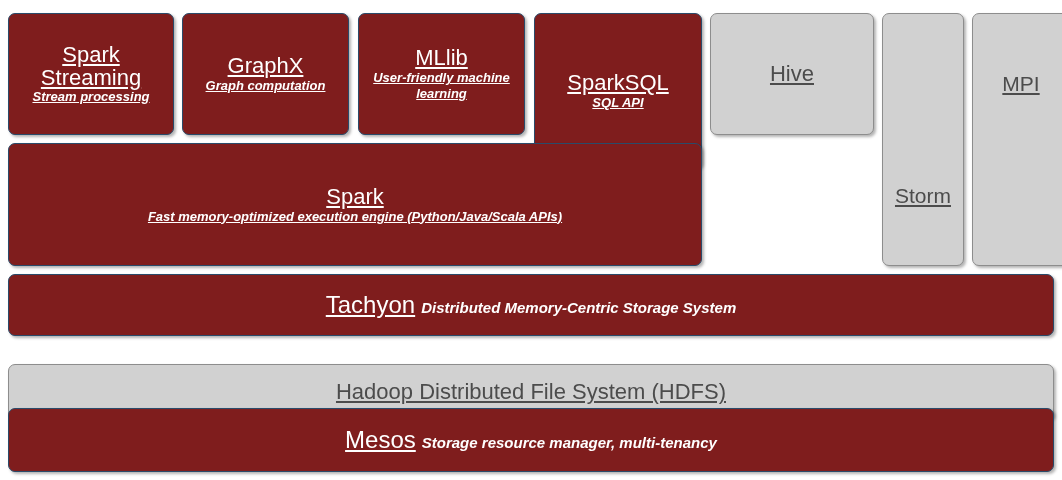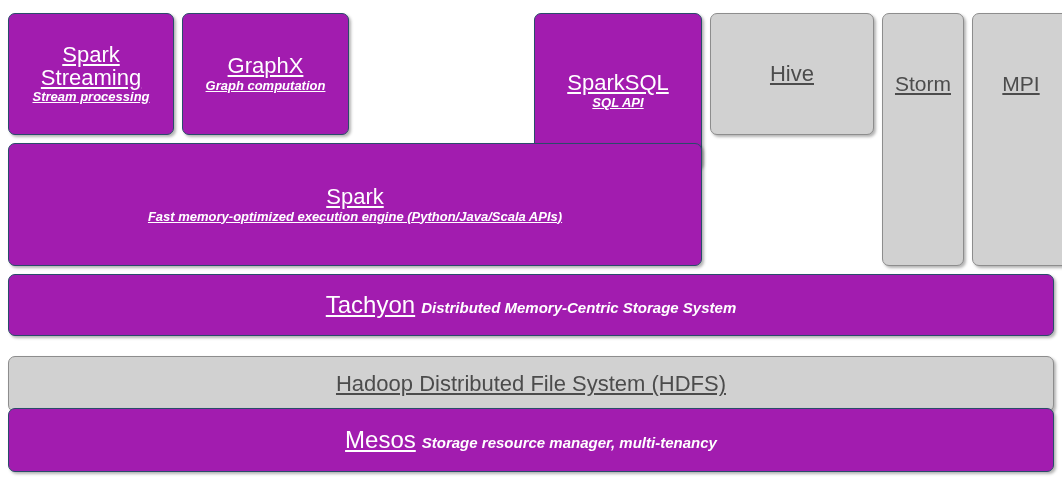--- a/index.html
+++ b/index.html
@@ -24,21 +24,21 @@
     border-radius: 7px;
     display: flex;
     flex-direction: column;
     align-items: center;
     justify-content: center;
     text-align: center;
     box-shadow: 2px 2px 3px rgba(0,0,0,0.30);
     padding: 2px 6px;
   }
   .blue {
-    background: #a21caf;
+    background: #7f1d1d;
     border: 1px solid #2a4b6a;
     color: #ffffff;
   }
   .gray {
     background: #d1d1d1;
     border: 1px solid #8d8d8d;
     color: #4c4c4c;
   }
   .title {
     font-size: 22px;
@@ -104,52 +104,56 @@
       <span>Streaming</span>
     </div>
     <div class="sub">Stream processing</div>
   </div>
 
   <div class="box blue" style="left:182px; top:13px; width:167px; height:122px;">
     <div class="title">GraphX</div>
     <div class="sub">Graph computation</div>
   </div>
 
+  <div class="box blue" style="left:358px; top:13px; width:167px; height:122px;">
+    <div class="title">MLlib</div>
+    <div class="sub sub-narrow">User-friendly machine learning</div>
+  </div>
 
   <div class="box blue" style="left:534px; top:13px; width:168px; height:156px;">
     <div class="title">SparkSQL</div>
     <div class="sub">SQL API</div>
   </div>
 
   <div class="box gray" style="left:710px; top:13px; width:164px; height:122px;">
     <div class="title">Hive</div>
   </div>
 
-  <div class="box gray" style="left:882px; top:13px; width:82px; height:253px;">
+  <div class="box gray" style="left:882px; top:13px; width:82px; height:253px;justify-content:flex-end;">
     <div class="title-sm" style="position:relative; top:-56px;">Storm</div>
   </div>
 
   <div class="box gray" style="left:972px; top:13px; width:98px; height:253px;">
     <div class="title-sm" style="position:relative; top:-56px;">MPI</div>
   </div>
 
   <div class="box blue" style="left:8px; top:143px; width:694px; height:123px;">
     <div class="title">Spark</div>
     <div class="sub">Fast memory-optimized execution engine (Python/Java/Scala APIs)</div>
   </div>
 
 
   <div class="box blue" style="left:8px; top:274px; width:1046px; height:62px;">
     <div class="inline-row">
       <span class="inline-title">Tachyon</span>
       <span class="inline-sub">Distributed Memory-Centric Storage System</span>
     </div>
   </div>
 
-  <div class="box gray" style="left:8px; top:356px; width:1046px; height:56px;">
+  <div class="box gray" style="left:8px; top:364px; width:1046px; height:56px;">
     <div class="hdfs-title">Hadoop Distributed File System (HDFS)</div>
   </div>
 
   <div class="box blue" style="left:8px; top:408px; width:1046px; height:64px;">
     <div class="inline-row">
       <span class="inline-title">Mesos</span>
       <span class="inline-sub">Storage resource manager, multi-tenancy</span>
     </div>
   </div>
 

